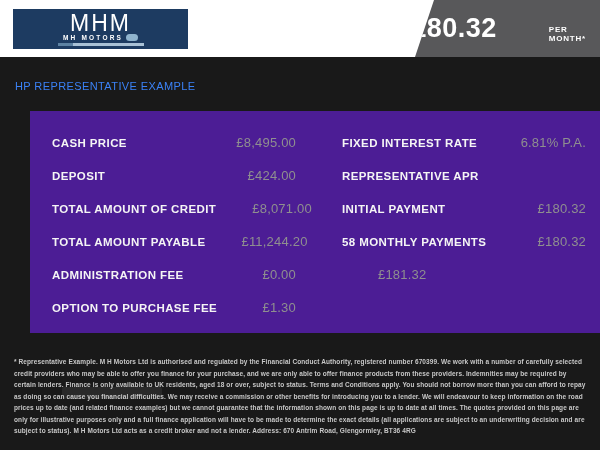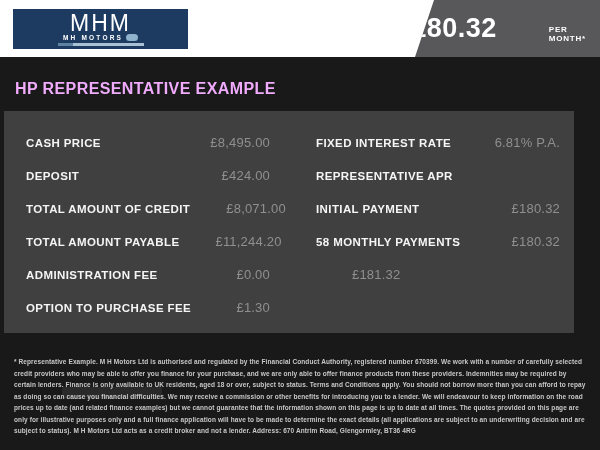--- a/index.html
+++ b/index.html
@@ -55,26 +55,26 @@
     margin-left:8px; margin-top:10px;padding-left:44px;
   }
 
   
   .content {
     position:absolute; left:0; top:57px; width:600px; height:393px;
     background:#191919;
   }
   .page-title {
     position:absolute; left:15px; top:23px;
-    color:#f0abfc; font-size:16px; font-weight:700; letter-spacing:0.4px;
+    color:#3b82f6; font-size:11px; font-weight:400; letter-spacing:0.4px;
   }
 
   .panel {
-    position:absolute; left:4px; top:54px; width:570px; height:222px;
-    background:#404040;
+    position:absolute; left:30px; top:54px; width:570px; height:222px;
+    background:#4c1d95;
     padding-top:15px;
   }
   .col { position:absolute; top:15px; width:244px; }
   .col-left  { left:22px; }
   .col-right { left:312px; }
   .frow {
     height:33px; display:flex; align-items:center; justify-content:space-between;
   }
   .frow .lbl {
     color:#f5f5f5; font-size:11.5px; font-weight:700; letter-spacing:0.4px;

